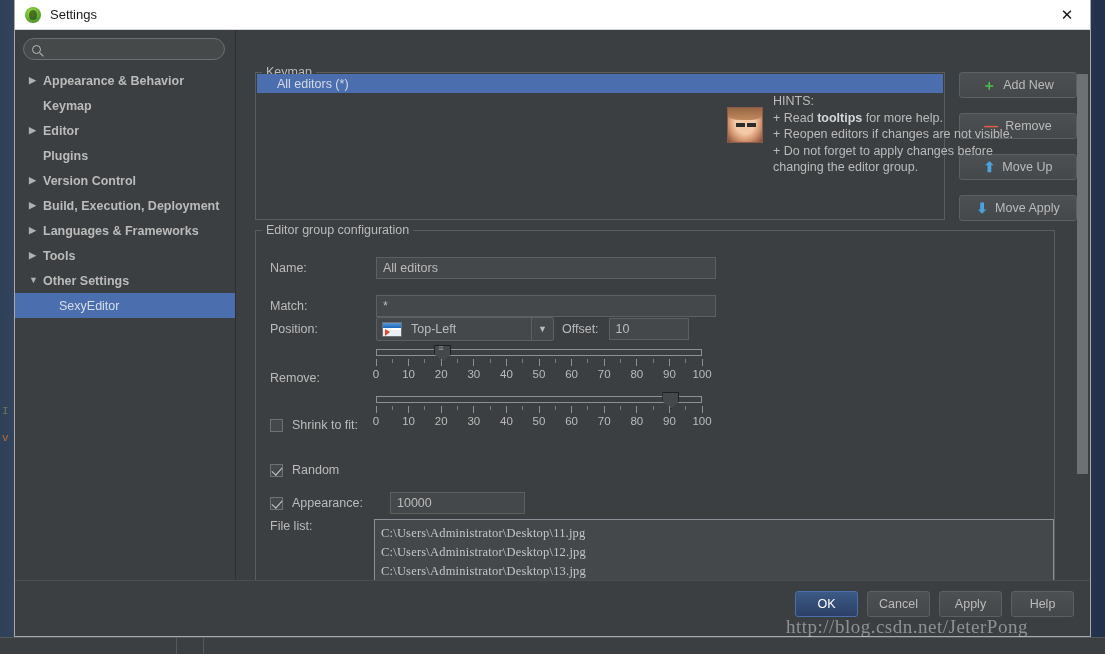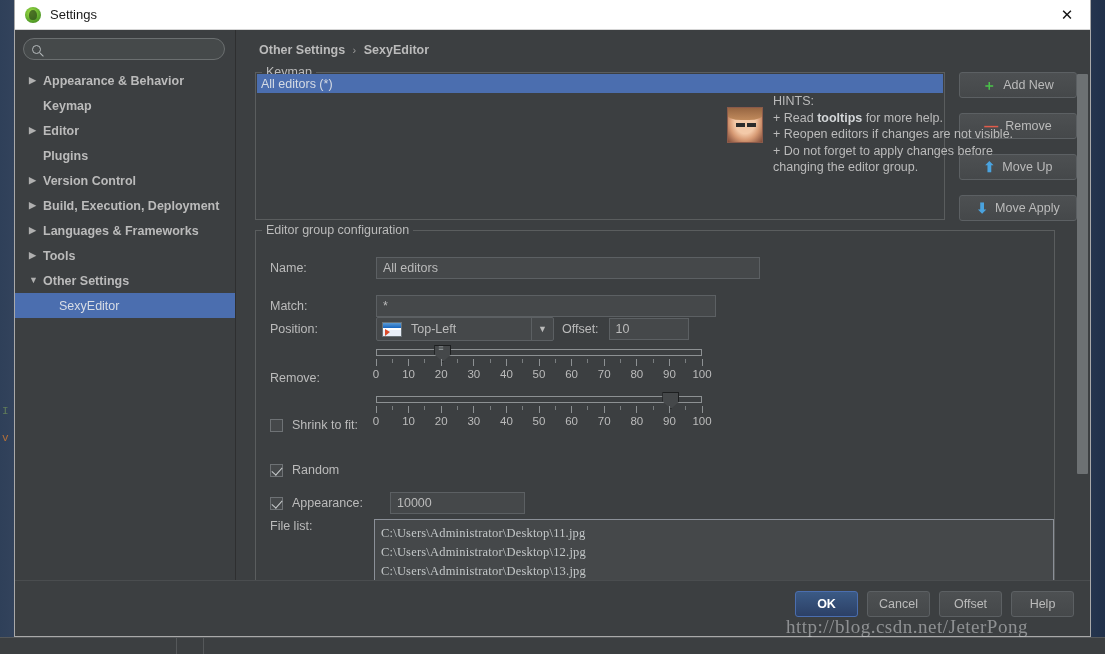--- a/index.html
+++ b/index.html
@@ -105,21 +105,21 @@
   .group > .legend {
     position: absolute; top: -8px; left: 6px; padding: 0 4px;
     background: #3c3f41; font-size: 12.5px; color: #bbbbbb;
   }
   #grp-editors { left: 18px; top: 42px; width: 690px; height: 148px; }
   #editors-list {
     position: absolute; left: 1px; top: 1px; right: 1px; bottom: 1px;
     background: #3c3f41;
   }
   #editors-list .row {
-    height: 19px; display: flex; align-items: center; padding-left: 4px;
+    height: 19px; display: flex; align-items: center; padding-left: 20px;
     font-size: 12.5px; color: #bbbbbb; cursor: pointer;
   }
   #editors-list .row.selected { background: #4b6eaf; color: #d5dbe4; }
   #grp-config { left: 18px; top: 200px; width: 800px; height: 357px; }
   
   #side-buttons { position: absolute; left: 722px; top: 42px; width: 118px; }
   .sbtn {
     width: 118px; height: 26px; margin-bottom: 15px;
     background: linear-gradient(#4d5052,#45484a);
     border: 1px solid #5c6063; border-radius: 3px;
@@ -234,21 +234,21 @@
     position: absolute; right: 16px; top: 10px; display: flex; gap: 9px;
   }
   .dbtn {
     width: 63px; height: 26px; border-radius: 3px;
     display: flex; align-items: center; justify-content: center;
     font-size: 12.5px; color: #bbbbbb; cursor: pointer; user-select: none;
     background: linear-gradient(#4d5052,#45484a); border: 1px solid #5c6063;
   }
   .dbtn.primary {
     background: linear-gradient(#3b5a85,#2c4066); border: 1px solid #4b6eaf;
-    color: #ffffff; font-weight: bold; margin-left: 46px;
+    color: #ffffff; font-weight: normal; margin-left: 46px;
   }
   
   #vscroll {
     position: absolute; right: 2px; top: 38px; width: 11px; bottom: 60px;
   }
   #vscroll .thumb {
     position: absolute; left: 0; top: 6px; width: 11px; height: 400px;
     background: #6d7173; border-radius: 1px;
   }
   
@@ -330,25 +330,20 @@
             <span>Other Settings</span>
           </div>
           <div class="tree-item child selected">
             <span>SexyEditor</span>
           </div>
         </div>
     </div>
 
     <div id="content">
 
-      <div id="breadcrumb">
-        <span>Other Settings</span>
-        <span class="sep">›</span>
-        <span>SexyEditor</span>
-      </div>
 
       <div class="group" id="grp-editors">
         <span class="legend">Keymap</span>
         <div id="editors-list">
             <div class="row selected">All editors (*)</div>
           </div>
       </div>
 
       <div id="side-buttons">
           <div class="sbtn">
@@ -367,21 +362,21 @@
             <span class="gl" style="color: rgb(74, 163, 223);">⬇</span>
             <span>Move Apply</span>
           </div>
         </div>
 
       <div class="group" id="grp-config">
         <span class="legend">Editor group configuration</span>
 
         <div class="frow" style="left:14px; top:26px;">
           <span class="flabel" style="width:106px;">Name:</span>
-          <input class="finput" style="width: 384px;" id="in-name" value="All editors">
+          <input class="finput" style="width: 340px;" id="in-name" value="All editors">
         </div>
 
         <div class="frow" style="left:14px; top:64px;">
           <span class="flabel" style="width:106px;">Match:</span>
           <input class="finput" style="width: 340px;" id="in-match" value="*">
         </div>
 
         <div class="frow" style="left:14px; top:86px;">
           <span class="flabel" style="width:106px;">Position:</span>
           <div id="position-combo">
@@ -518,21 +513,21 @@
 
       <div id="vscroll">
         <div class="thumb"></div>
       </div>
     </div>
 
     <div id="bottombar">
       <div class="btns" id="dialog-btns">
           <div class="dbtn primary">OK</div>
           <div class="dbtn">Cancel</div>
-          <div class="dbtn">Offset</div>
+          <div class="dbtn">Apply</div>
           <div class="dbtn">Help</div>
         </div>
     </div>
 
   </div>
 </div>
 
 <div id="watermark">http://blog.csdn.net/JeterPong</div>
 <div id="bottom-strip">
     <div class="seg"></div>

